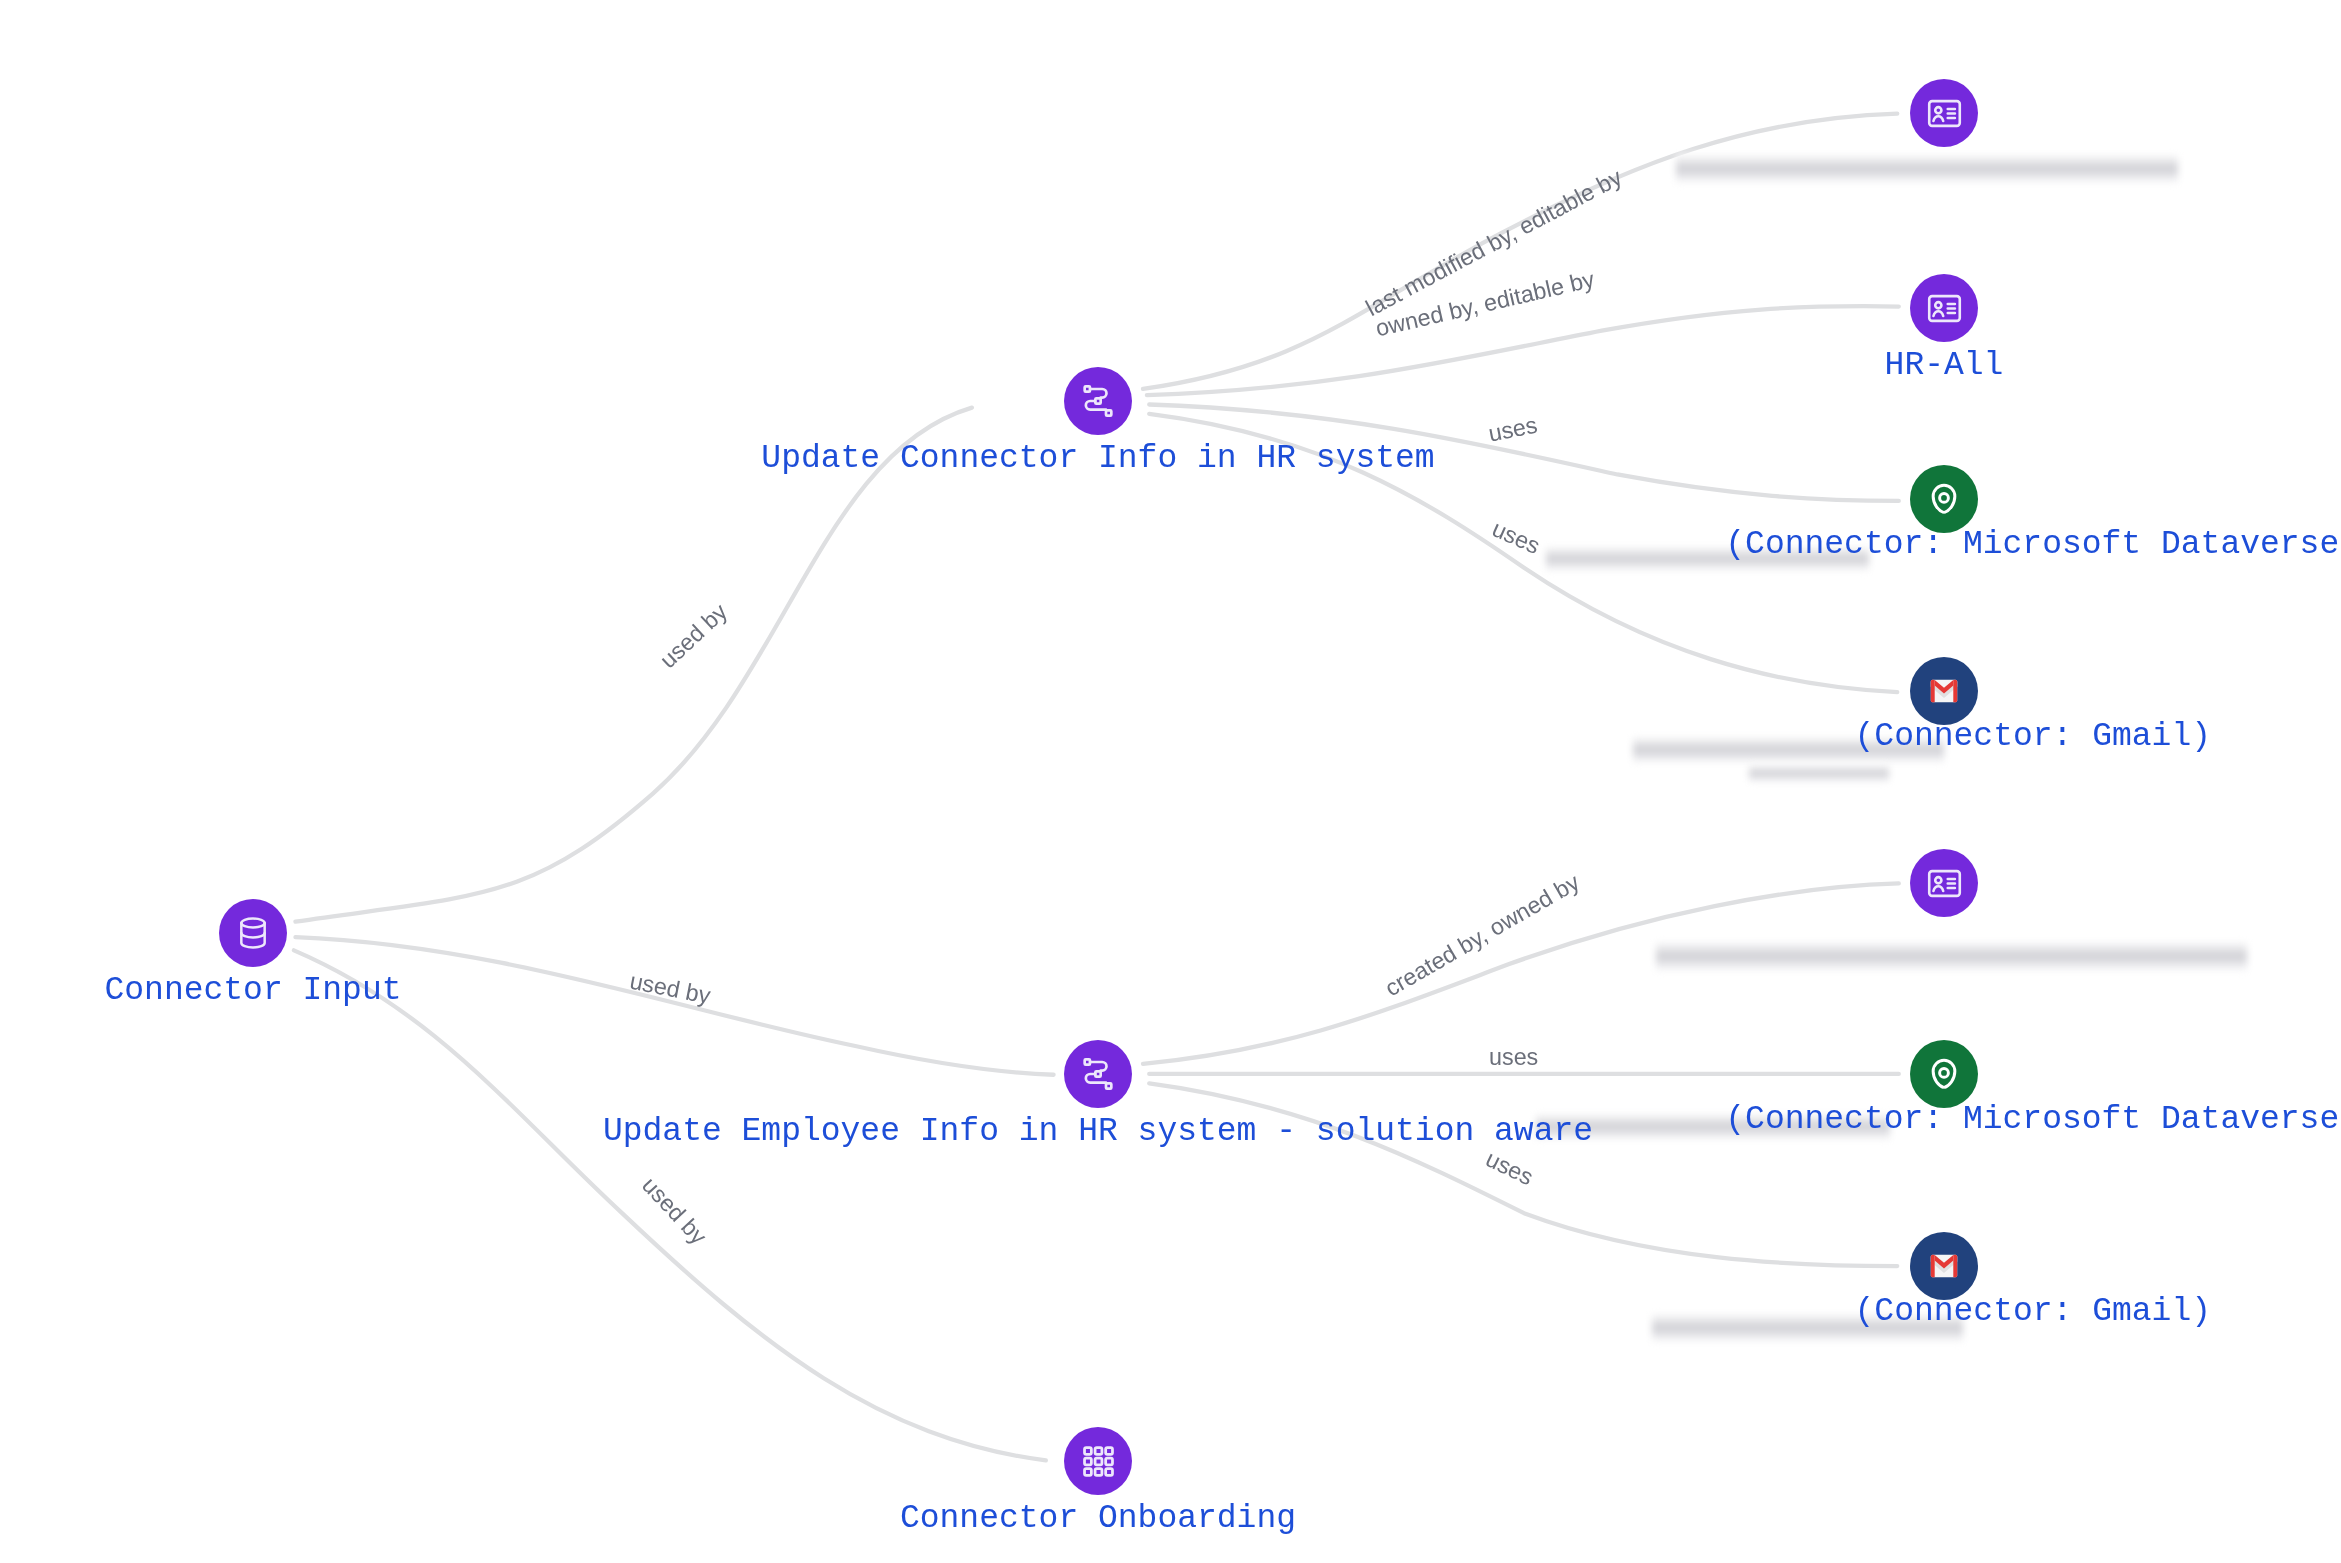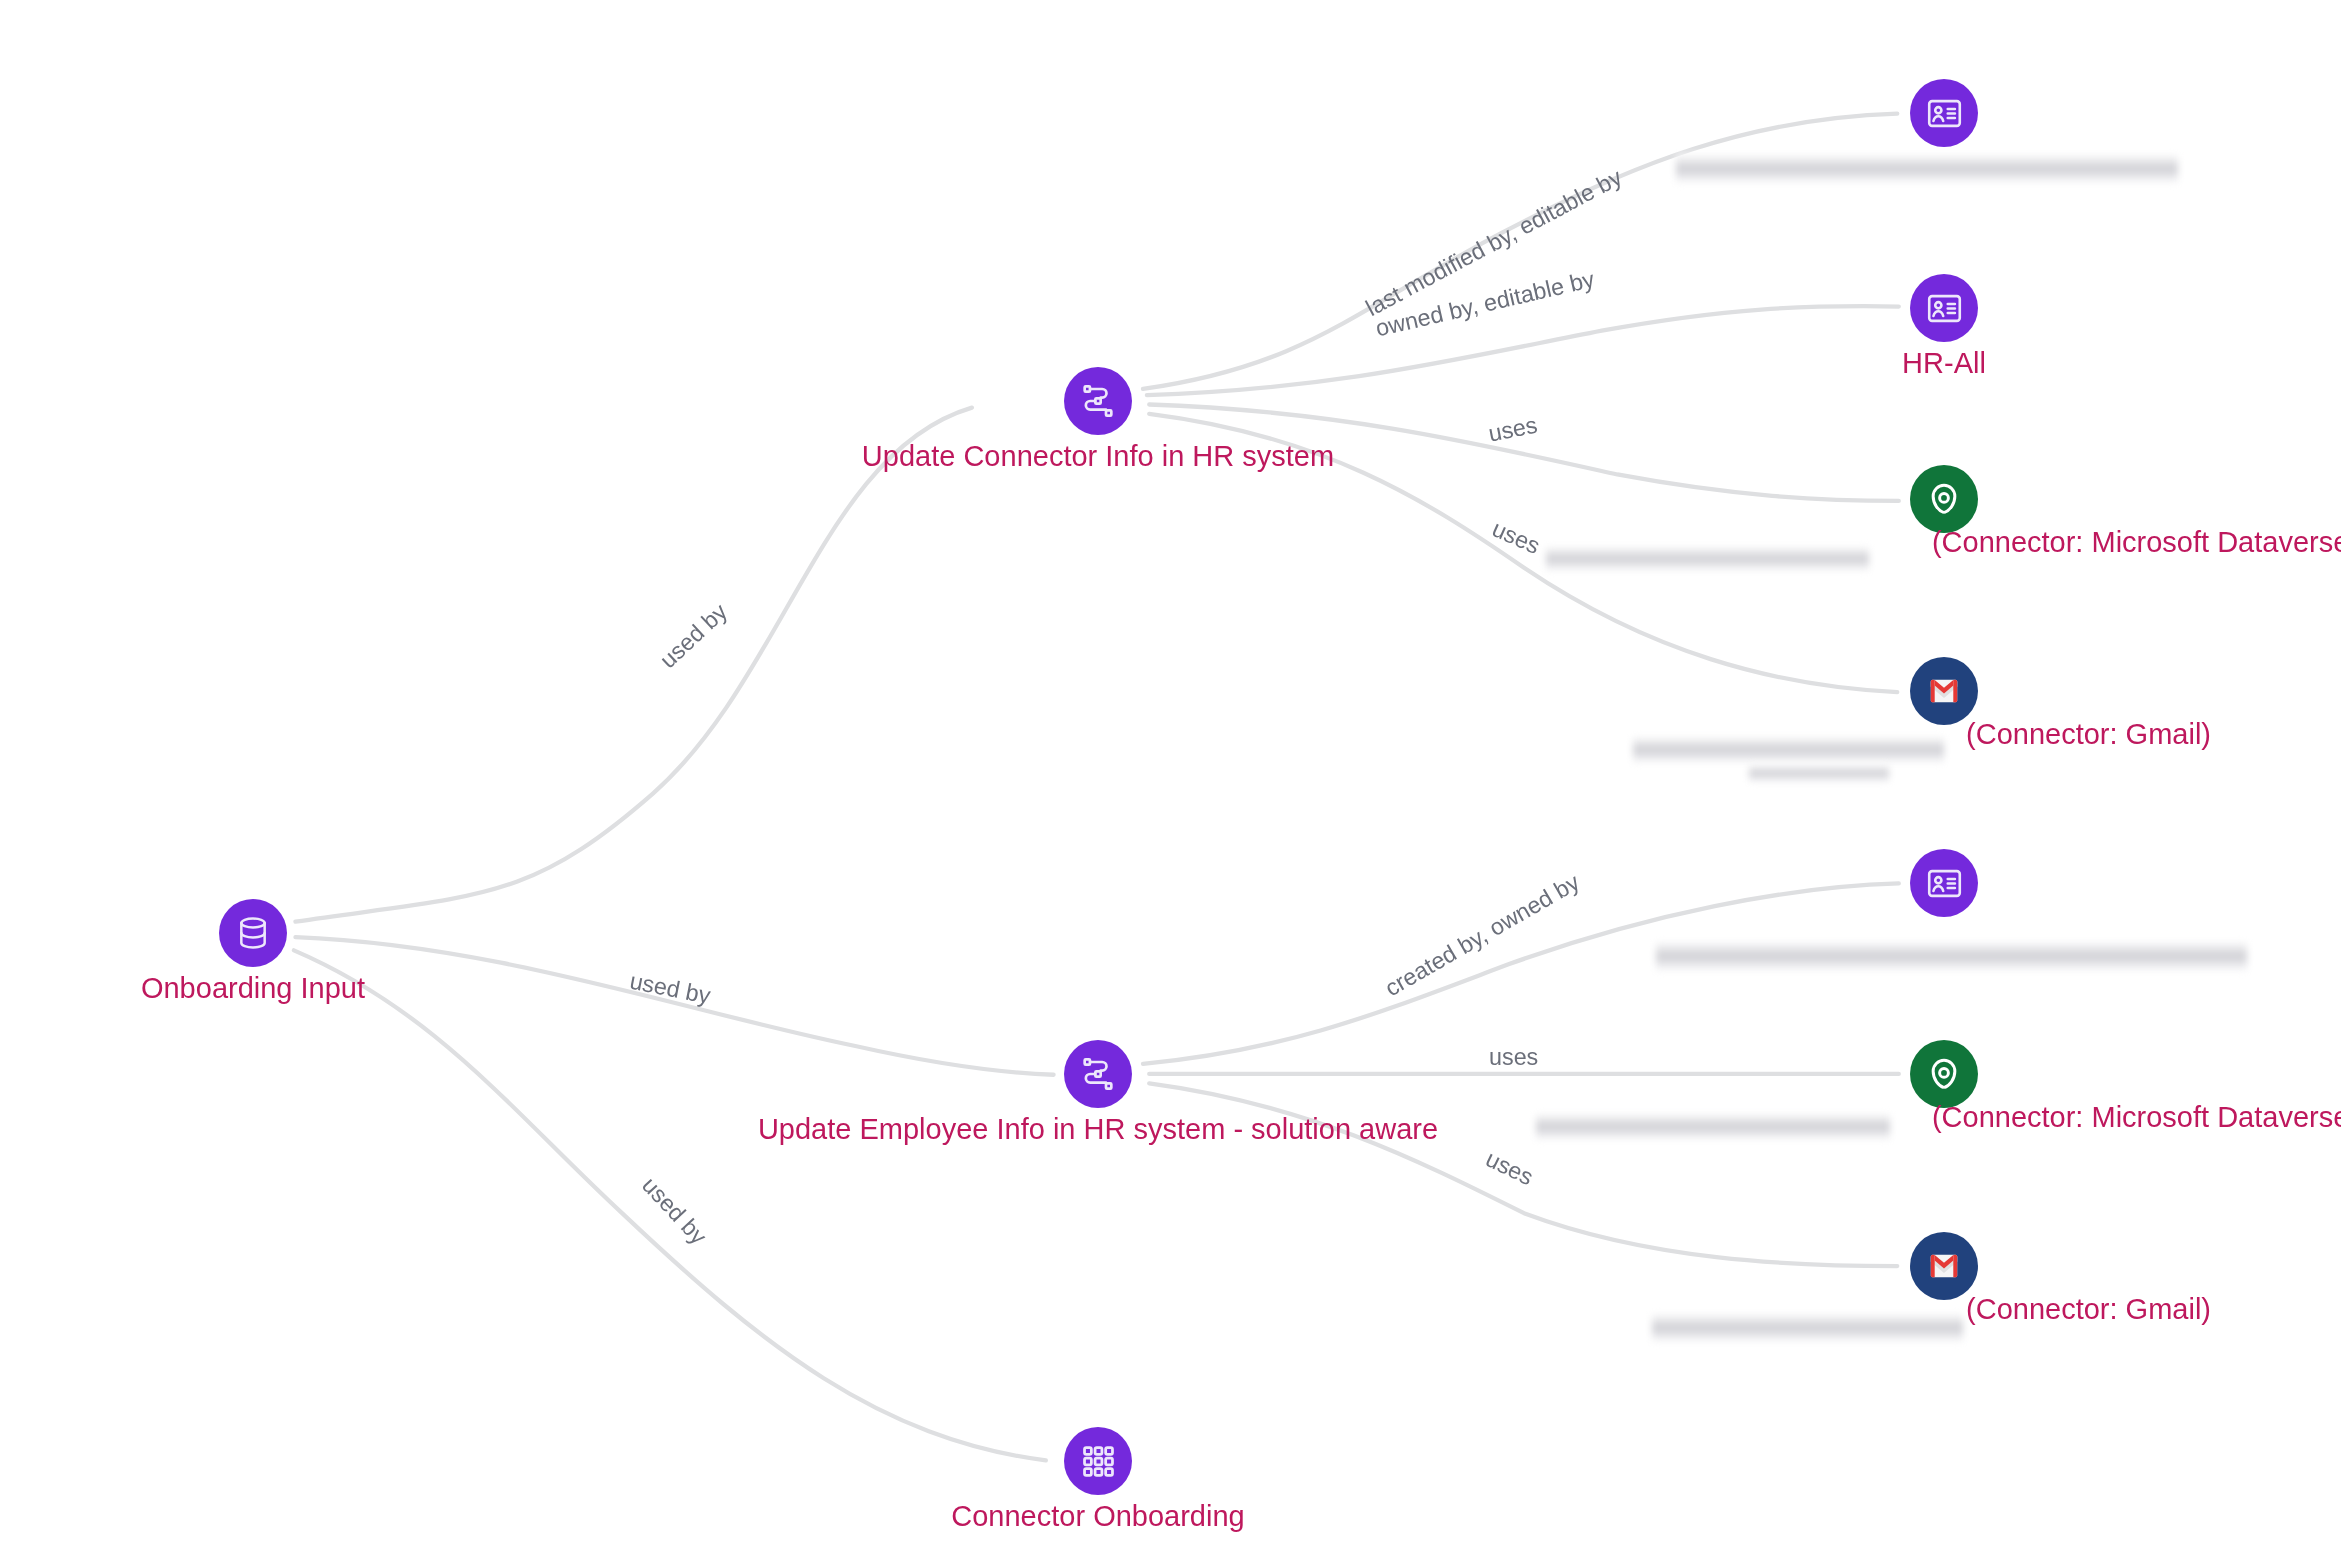--- a/index.html
+++ b/index.html
@@ -16,22 +16,22 @@
     dominant-baseline:middle;
   }
   .node{position:absolute;transform:translate(-50%,-50%);}
   .node-circle{
     width:68px;height:68px;border-radius:50%;
     display:flex;align-items:center;justify-content:center;
     position:relative;left:50%;transform:translateX(-50%);
   }
   .node-label{
     position:absolute;top:73px;left:50%;transform:translateX(-50%);
-    white-space:nowrap;font-size:29px;color:#be185d;
-    font-family:Liberation Sans, sans-serif;
+    white-space:nowrap;font-size:33px;color:#1d4ed8;
+    font-family:Liberation Mono, monospace;
   }
   .node-label.offset-right{left:auto;right:-11px;transform:none;}
   .purple{background:#7429dc;}
   .green{background:#10753a;}
   .navy{background:#21427d;}
   .redaction{
     position:absolute;
     background:linear-gradient(180deg,#ffffff 0%,#e9e9eb 22%,#cfcfd4 50%,#ebebee 78%,#ffffff 100%);
     filter:blur(3.9px);
     border-radius:1.6px;
@@ -83,21 +83,21 @@
 <div class="node" style="left:253px;top:933px;">
   <div class="node-circle purple">
     <svg width="40" height="40" viewBox="0 0 24 24">
       <g fill="none" stroke="#ede7fb" stroke-width="1.5" stroke-linecap="round" stroke-linejoin="round">
         <ellipse cx="12" cy="6" rx="7" ry="2.7"></ellipse>
         <path d="M5 6v12c0 1.5 3.1 2.7 7 2.7s7-1.2 7-2.7V6"></path>
         <path d="M5 12c0 1.5 3.1 2.7 7 2.7s7-1.2 7-2.7"></path>
       </g>
     </svg>
   </div>
-  <div class="node-label">Onboarding Input</div>
+  <div class="node-label">Connector Input</div>
 </div>
 
 <div class="node" style="left:1098px;top:401px;">
   <div class="node-circle purple">
     <svg width="40" height="40" viewBox="0 0 24 24">
       <g fill="none" stroke="#ede7fb" stroke-width="1.6" stroke-linecap="round" stroke-linejoin="round">
         <rect x="4" y="3.2" width="3.2" height="3.2" rx="0.6"></rect>
         <rect x="10.4" y="10.4" width="3.2" height="3.2" rx="0.6"></rect>
         <rect x="16.8" y="17.6" width="3.2" height="3.2" rx="0.6"></rect>
         <path d="M7.2 4.8h7.3a2.6 2.6 0 0 1 0 5.2h-0.9"></path>

